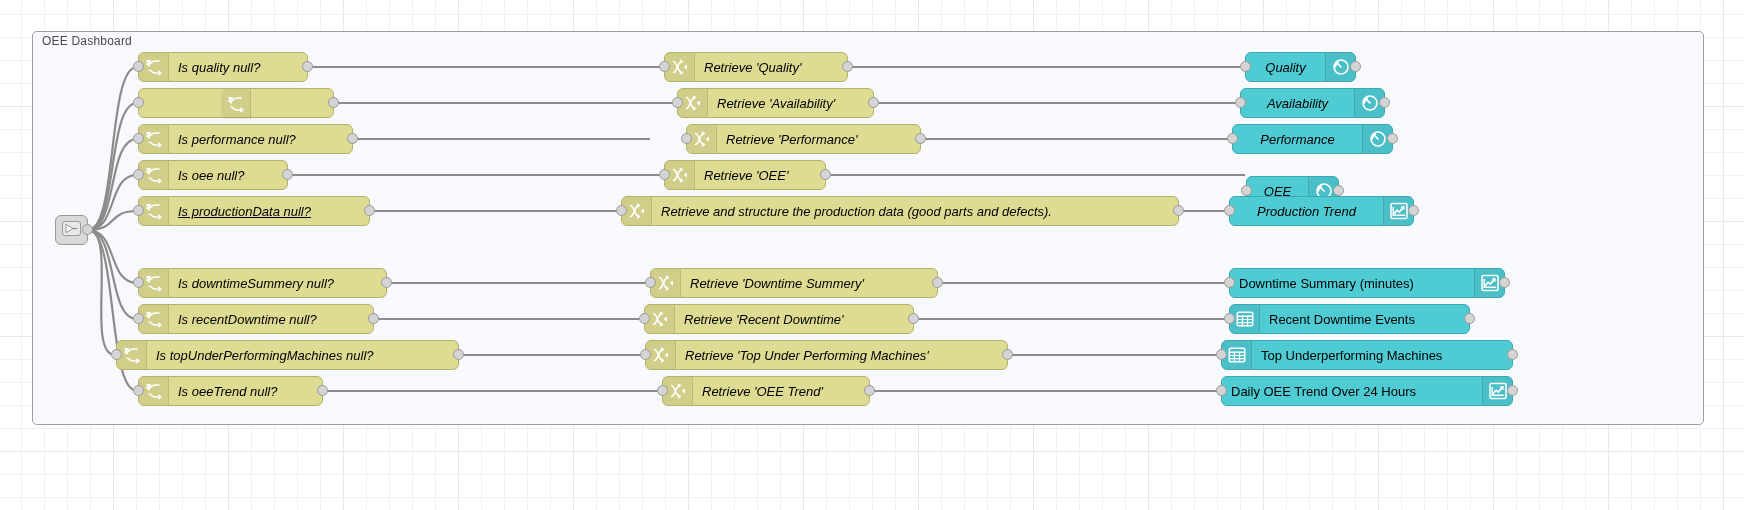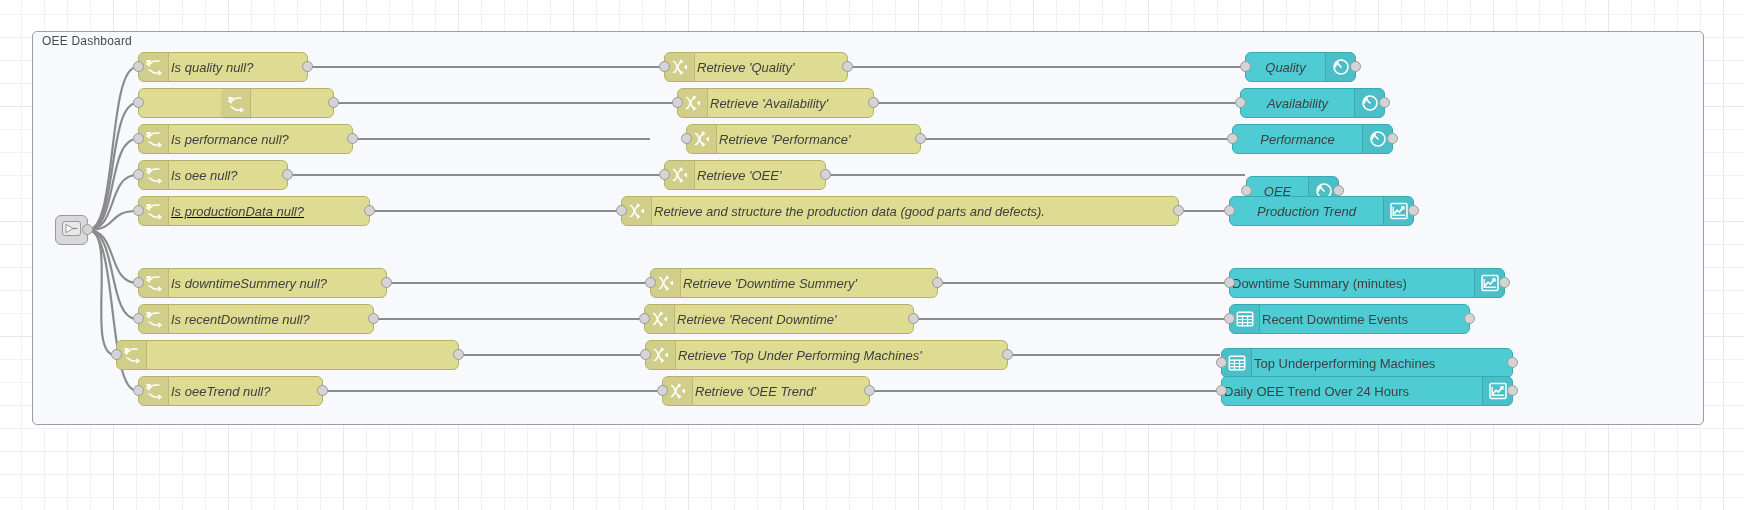--- a/index.html
+++ b/index.html
@@ -62,22 +62,22 @@
   }
   .node.teal .icon-box.left{
     background:rgba(0,0,0,.06);
     border-right:1px solid rgba(0,0,0,.12);
     border-radius:5px 0 0 5px;
   }
   .icon-box svg{display:block;}
 
   .label{
     flex:1 1 auto;
-    font-size:13px;color:#404040;
-    padding:0 2px;
+    font-size:13px;color:#000000;
+    padding:0 9px;
     white-space:nowrap;overflow:hidden;
   }
   .node.yellow .label{font-style:italic;text-align:left;}
   .node.teal .label.it{font-style:italic;text-align:center;}
   .node.teal .label.norm{font-style:normal;text-align:left;}
 
   
   .port{
     position:absolute;width:11px;height:11px;border-radius:50%;
     background:#d4d4d4;border:1px solid #999;top:50%;
@@ -245,20 +245,21 @@
       <div class="node yellow" style="left: 116px; top: 340px; width: 343px;">
         <span class="icon-box left">
           <svg width="18" height="18" viewBox="0 0 18 18">
             <path d="M14 3 H9.5 C7 3 6.2 6 4 6" fill="none" stroke="#ffffff" stroke-width="1.6" stroke-linecap="round" stroke-linejoin="round"></path>
             <path d="M14 15 H9.5 C7 15 6.2 12 4 12" fill="none" stroke="#ffffff" stroke-width="1.6" stroke-linecap="round" stroke-linejoin="round"></path>
             <path d="M2 3 H5.2" fill="none" stroke="#ffffff" stroke-width="1.8" stroke-linecap="round" stroke-linejoin="round"></path>
             <path d="M4.2 4.3 L2 6 L4.2 7.7" fill="none" stroke="#ffffff" stroke-width="1.7" stroke-linecap="round" stroke-linejoin="round"></path>
             <path d="M13.8 13.4 L16 15 L13.8 16.6" fill="none" stroke="#ffffff" stroke-width="1.5" stroke-linecap="round" stroke-linejoin="round"></path>
           </svg>
         </span>
+        <span class="label ">Is topUnderPerformingMachines null?</span>
         <span class="port in"></span>
         <span class="port out"></span>
       </div>
       <div class="node yellow" style="left: 138px; top: 376px; width: 185px;">
         <span class="icon-box left">
           <svg width="18" height="18" viewBox="0 0 18 18">
             <path d="M14 3 H9.5 C7 3 6.2 6 4 6" fill="none" stroke="#ffffff" stroke-width="1.6" stroke-linecap="round" stroke-linejoin="round"></path>
             <path d="M14 15 H9.5 C7 15 6.2 12 4 12" fill="none" stroke="#ffffff" stroke-width="1.6" stroke-linecap="round" stroke-linejoin="round"></path>
             <path d="M2 3 H5.2" fill="none" stroke="#ffffff" stroke-width="1.8" stroke-linecap="round" stroke-linejoin="round"></path>
             <path d="M4.2 4.3 L2 6 L4.2 7.7" fill="none" stroke="#ffffff" stroke-width="1.7" stroke-linecap="round" stroke-linejoin="round"></path>
@@ -479,21 +480,21 @@
             <path d="M1.3 9.5 H16.7" fill="none" stroke="#ffffff" stroke-width="1.2" stroke-linecap="round" stroke-linejoin="round"></path>
             <path d="M1.3 12.7 H16.7" fill="none" stroke="#ffffff" stroke-width="1.2" stroke-linecap="round" stroke-linejoin="round"></path>
             <path d="M6.4 6.2 V15.8" fill="none" stroke="#ffffff" stroke-width="1.2" stroke-linecap="round" stroke-linejoin="round"></path>
             <path d="M11.6 6.2 V15.8" fill="none" stroke="#ffffff" stroke-width="1.2" stroke-linecap="round" stroke-linejoin="round"></path>
           </svg>
         </span>
         <span class="label norm">Recent Downtime Events</span>
         <span class="port in"></span>
         <span class="port out"></span>
       </div>
-      <div class="node teal" style="left: 1221px; top: 348px; width: 292px;">
+      <div class="node teal" style="left: 1221px; top: 340px; width: 292px;">
         <span class="icon-box left">
           <svg width="18" height="18" viewBox="0 0 18 18">
             <rect x="1.3" y="2.2" width="15.4" height="13.6" rx="1.4" fill="none" stroke="#ffffff" stroke-width="1.5"></rect>
             <path d="M1.3 6.2 H16.7" fill="none" stroke="#ffffff" stroke-width="1.4" stroke-linecap="round" stroke-linejoin="round"></path>
             <path d="M1.3 9.5 H16.7" fill="none" stroke="#ffffff" stroke-width="1.2" stroke-linecap="round" stroke-linejoin="round"></path>
             <path d="M1.3 12.7 H16.7" fill="none" stroke="#ffffff" stroke-width="1.2" stroke-linecap="round" stroke-linejoin="round"></path>
             <path d="M6.4 6.2 V15.8" fill="none" stroke="#ffffff" stroke-width="1.2" stroke-linecap="round" stroke-linejoin="round"></path>
             <path d="M11.6 6.2 V15.8" fill="none" stroke="#ffffff" stroke-width="1.2" stroke-linecap="round" stroke-linejoin="round"></path>
           </svg>
         </span>

